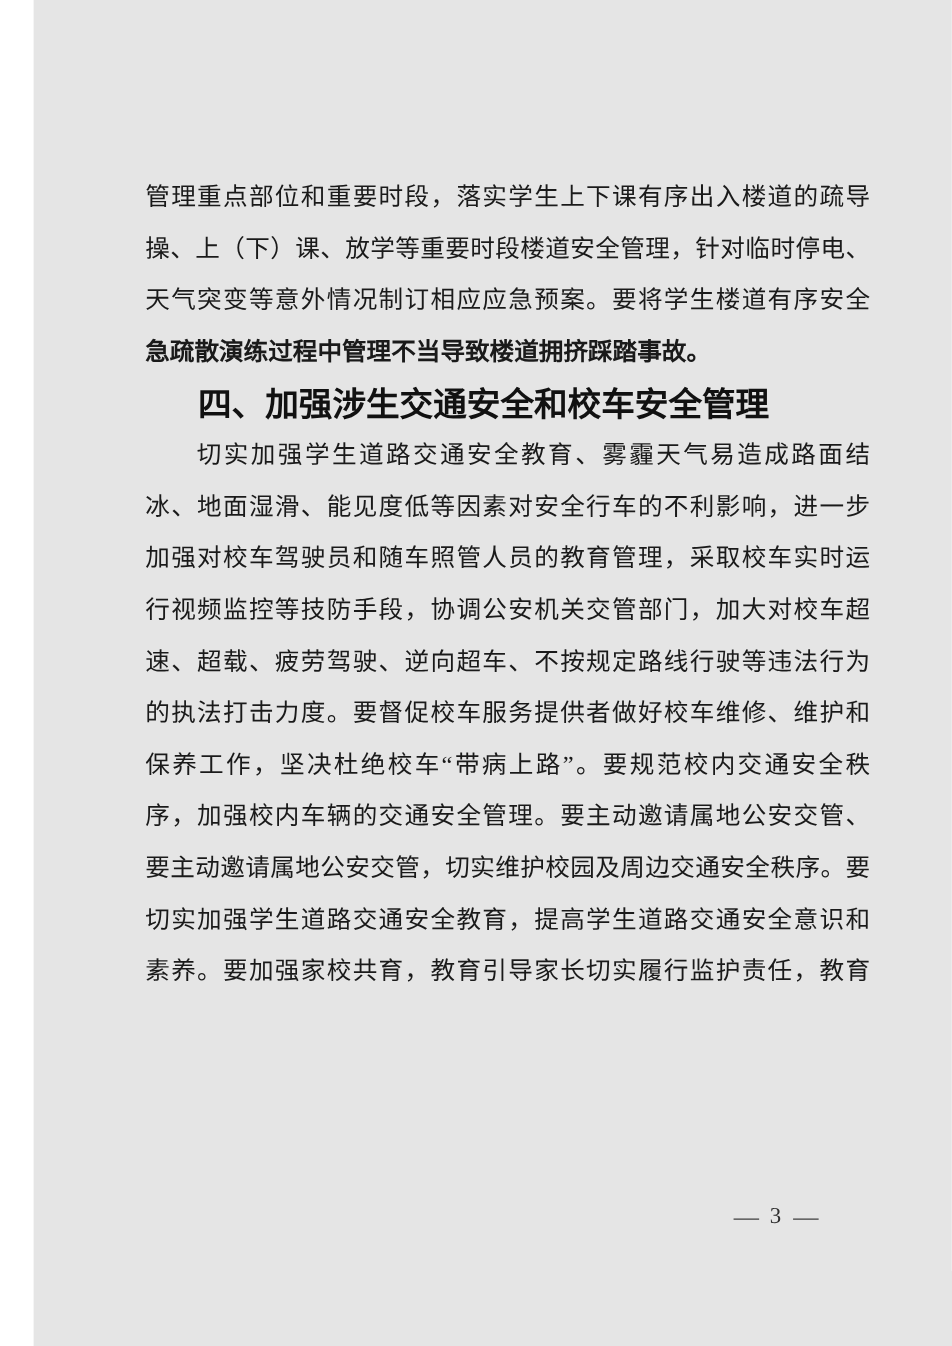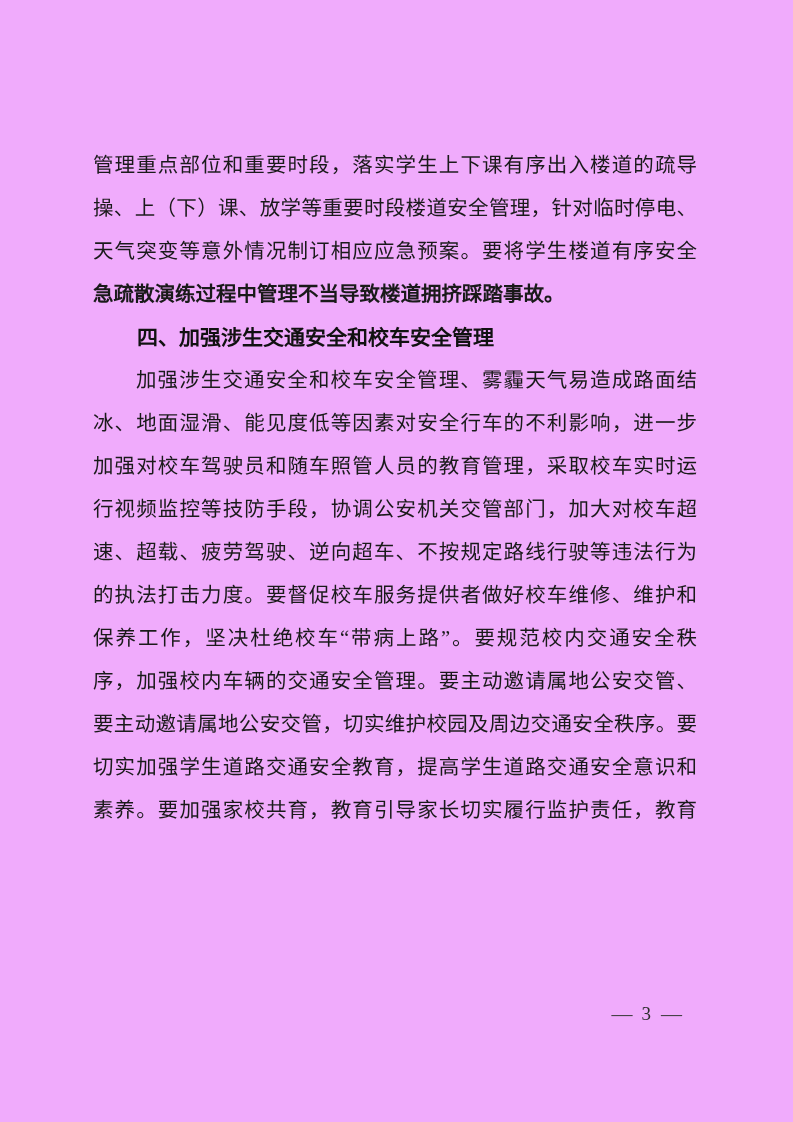--- a/index.html
+++ b/index.html
@@ -10,21 +10,22 @@
     width: 793px;
     height: 1122px;
     background: #ffffff;
     position: relative;
     overflow: hidden;
     font-family: "Liberation Serif", "DejaVu Serif", serif;
   }
   .page {
     position: absolute;
     inset: 0;
-    background: #f0abfc;
+    background: #e5e5e5;
+    margin-left: 28px;
   }
   .text-block {
     position: absolute;
     left: 93px;
     top: 144px;
     width: 604px;
     color: #1a1a1a;
   }
   .line {
     height: 43px;
@@ -38,21 +39,21 @@
     text-align: left;
     text-align-last: left;
     font-weight: bold;
   }
   .line.indent {
     text-indent: 43px;
   }
   .line.heading {
     font-family: "Liberation Sans", "DejaVu Sans", sans-serif;
     font-weight: 700;
-    font-size: 21px;
+    font-size: 28px;
     text-align: left;
     text-align-last: left;
     text-indent: 44px;
     color: #111111;
   }
   .footer {
     position: absolute;
     top: 1002px;
     right: 111px;
     height: 24px;
@@ -82,21 +83,21 @@
     <div>
       <div class="line">管理重点部位和重要时段，落实学生上下课有序出入楼道的疏导</div>
       <div class="line">操、上（下）课、放学等重要时段楼道安全管理，针对临时停电、</div>
       <div class="line">天气突变等意外情况制订相应应急预案。要将学生楼道有序安全</div>
       <div class="line short">急疏散演练过程中管理不当导致楼道拥挤踩踏事故。</div>
     </div>
 
     <div class="line heading">四、加强涉生交通安全和校车安全管理</div>
 
     <div>
-      <div class="line indent">加强涉生交通安全和校车安全管理、雾霾天气易造成路面结</div>
+      <div class="line indent">切实加强学生道路交通安全教育、雾霾天气易造成路面结</div>
       <div class="line">冰、地面湿滑、能见度低等因素对安全行车的不利影响，进一步</div>
       <div class="line">加强对校车驾驶员和随车照管人员的教育管理，采取校车实时运</div>
       <div class="line">行视频监控等技防手段，协调公安机关交管部门，加大对校车超</div>
       <div class="line">速、超载、疲劳驾驶、逆向超车、不按规定路线行驶等违法行为</div>
       <div class="line">的执法打击力度。要督促校车服务提供者做好校车维修、维护和</div>
       <div class="line">保养工作，坚决杜绝校车“带病上路”。要规范校内交通安全秩</div>
       <div class="line">序，加强校内车辆的交通安全管理。要主动邀请属地公安交管、</div>
       <div class="line">要主动邀请属地公安交管，切实维护校园及周边交通安全秩序。要</div>
       <div class="line">切实加强学生道路交通安全教育，提高学生道路交通安全意识和</div>
       <div class="line">素养。要加强家校共育，教育引导家长切实履行监护责任，教育</div>

